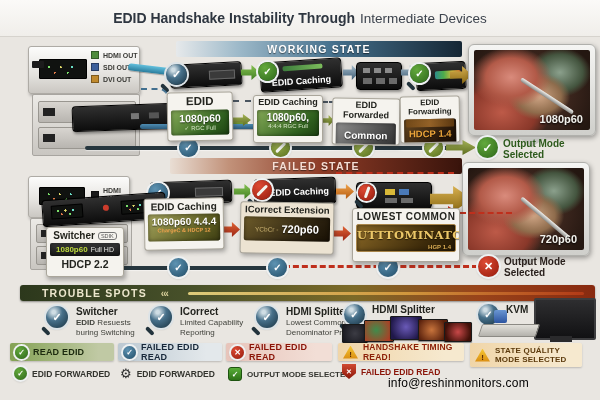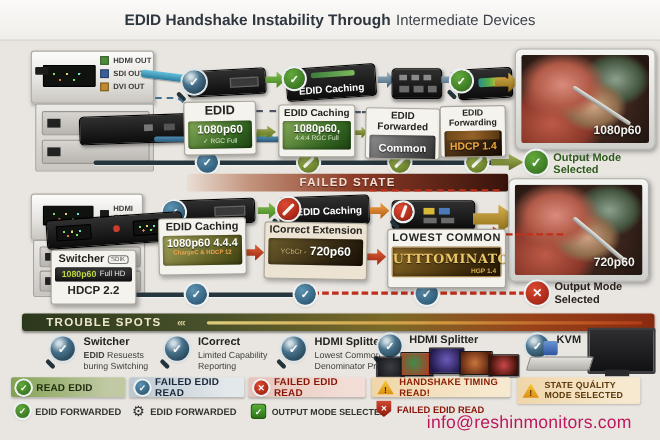--- a/index.html
+++ b/index.html
@@ -110,33 +110,36 @@
   .colhead{font-size:10px;font-weight:bold;color:#23241f;}
   .coldesc{font-size:8px;color:#41423c;line-height:9.5px;}
   .badge{display:flex;align-items:center;gap:5px;border-radius:2px;box-shadow:0 1px 2px rgba(0,0,0,.2);
          padding:0 5px;box-sizing:border-box;}
   .badge .txt{font-weight:bold;font-size:9px;letter-spacing:.2px;}
   .b-green{background:linear-gradient(90deg,#84a254,#c0c9a4 85%);}
   .b-blue{background:linear-gradient(90deg,#bcc9d2,#e3e8eb 85%);}
   .b-red{background:linear-gradient(90deg,#e7c4ba,#f2ded6 85%);}
   .b-amber{background:linear-gradient(90deg,#f0d5a8,#f6e9cf 85%);}
   .plain{display:flex;align-items:center;gap:5px;}
-  .email{font-size:16px;color:#be185d;letter-spacing:.2px;}
+  .email{font-size:12px;color:#000000;letter-spacing:.2px;}
   .minimon{border:1px solid #1a1a1a;border-radius:1px;box-shadow:0 1px 1px rgba(0,0,0,.4);}
 </style>
 </head>
 <body>
 
 <div id="canvas">
 
   <div class="abs titlebar">
     <span class="t1">EDID Handshake Instability Through</span>
     <span class="t2">Intermediate Devices</span>
   </div>
 
+  <div class="abs band-working">
+    <span>WORKING STATE</span>
+  </div>
 
   <div class="abs devbox" style="left:28px;top:46px;width:110px;height:46px;">
     <div class="abs display" style="left:10px;top:12px;width:46px;height:18px;"></div>
     <div class="abs" style="left:62px;top:4px;">
       <div class="portrow">
           <span class="sq sq-g"></span>
           <span>HDMI OUT</span>
         </div>
       <div class="portrow" style="margin-top:4px;">
           <span class="sq sq-b"></span>

